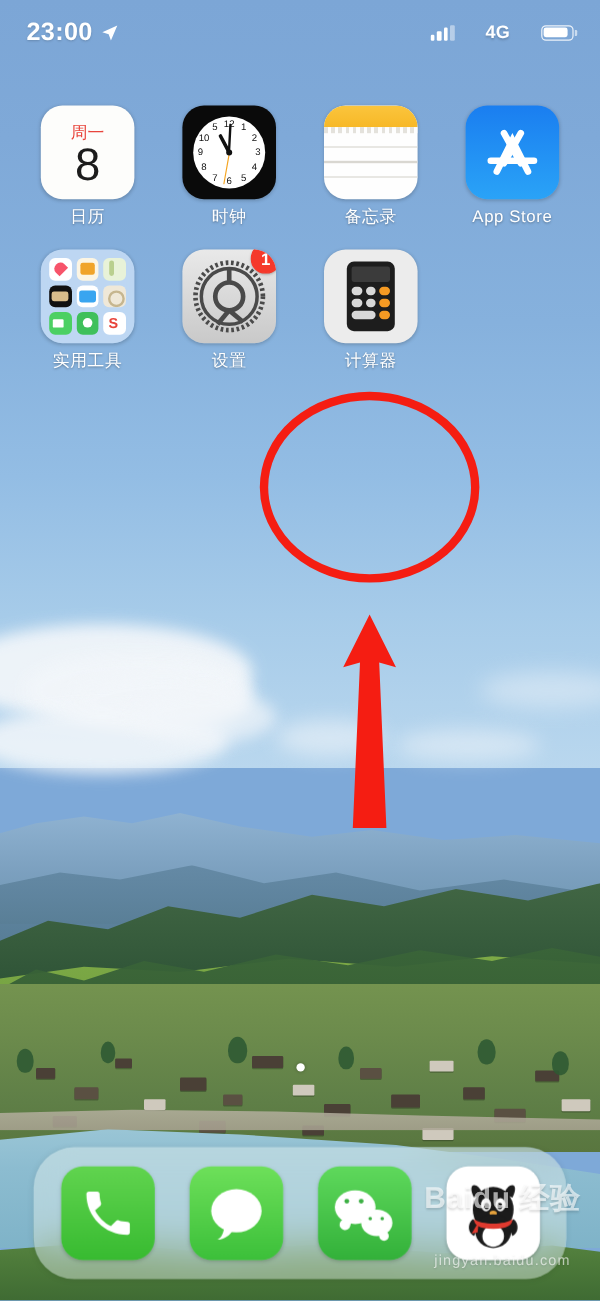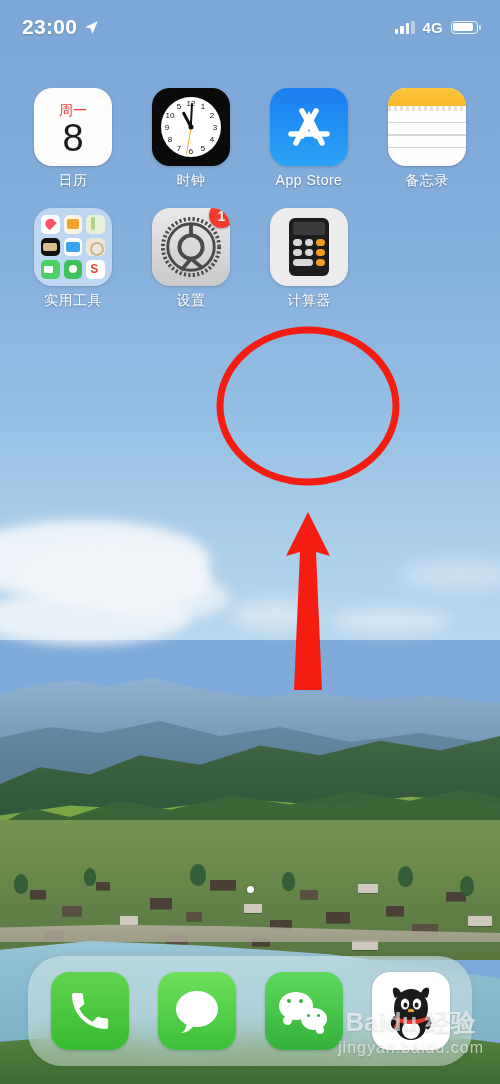--- a/index.html
+++ b/index.html
@@ -85,21 +85,21 @@
   
   .statusbar{
     position:absolute;top:0;left:0;right:0;height:54px;
     display:flex;align-items:center;justify-content:space-between;
     padding:0 22px;box-sizing:border-box;color:#fff;
     text-shadow:0 1px 2px rgba(0,0,0,.18);
   }
   .sb-left{display:flex;align-items:center;gap:7px;}
   .sb-time{font-size:21px;font-weight:bold;letter-spacing:.3px;}
   .loc-arrow{display:block;}
-  .sb-right{display:flex;align-items:center;gap:8px;justify-content:space-between;}
+  .sb-right{display:flex;align-items:center;gap:26px;justify-content:space-between;}
   .bars{display:flex;align-items:flex-end;gap:2px;height:13px;}
   .bars i{display:block;width:3.5px;background:#fff;border-radius:1px;}
   .bars i:nth-child(1){height:5px;}
   .bars i:nth-child(2){height:8px;}
   .bars i:nth-child(3){height:11px;}
   .bars i:nth-child(4){height:13px;opacity:.45;}
   .net{font-size:15px;font-weight:bold;letter-spacing:.2px;}
   .battery{position:relative;width:27px;height:13px;border:1.6px solid rgba(255,255,255,.85);border-radius:4px;box-sizing:border-box;}
   .battery::after{content:"";position:absolute;right:-4px;top:3.5px;width:2px;height:5px;background:rgba(255,255,255,.6);border-radius:0 1px 1px 0;}
   .battery i{position:absolute;left:1.4px;top:1.4px;bottom:1.4px;width:80%;background:#fff;border-radius:2px;display:block;}
@@ -222,21 +222,21 @@
   .pagedots{position:absolute;left:0;right:0;top:886px;display:flex;justify-content:center;gap:9px;}
   .pagedots i{width:7px;height:7px;border-radius:50%;background:#fff;display:block;box-shadow:0 0 3px rgba(0,0,0,.3);}
 
   
   .watermark{
     position:absolute;right:16px;bottom:26px;text-align:center;
     color:rgba(255,255,255,.62);pointer-events:none;line-height:1.25;
     text-shadow:0 1px 2px rgba(0,0,0,.14);
   }
   .wm-main{font-size:25px;font-weight:bold;letter-spacing:.5px;}
-  .wm-sub{font-size:16px;letter-spacing:1px;}
+  .wm-sub{font-size:12px;letter-spacing:1px;margin-top:28px;}
 </style>
 </head>
 <body>
 
 <div id="screen">
 
   <div>
     <div class="wall wp-sky"></div>
     <div class="cloud c1"></div>
     <div class="cloud c2"></div>
@@ -335,42 +335,42 @@
           <span class="hand m"></span>
           <span class="hand s"></span>
           <span class="pivot"></span>
         </div>
       </div>
       <div class="app-label">时钟</div>
     </div>
 
 
     <div class="app">
+      <div class="icon ic-notes">
+        <div class="notes-top"></div>
+        <div class="notes-perf"></div>
+        <div class="notes-line"></div>
+        <div class="notes-line"></div>
+        <div class="notes-line"></div>
+      </div>
+      <div class="app-label">备忘录</div>
+    </div>
+
+    <div class="app">
       <div class="icon ic-appstore">
         <svg width="54" height="50" viewBox="0 0 54 50">
           <g stroke="#ffffff" stroke-width="5.5" stroke-linecap="round" fill="none">
             <path d="M14 41 L27 15 L40 41"></path>
             <path d="M20 9 L34 34"></path>
             <path d="M34 9 L20 34"></path>
             <path d="M9 32 L45 32"></path>
           </g>
         </svg>
       </div>
       <div class="app-label">App Store</div>
-    </div>
-
-    <div class="app">
-      <div class="icon ic-notes">
-        <div class="notes-top"></div>
-        <div class="notes-perf"></div>
-        <div class="notes-line"></div>
-        <div class="notes-line"></div>
-        <div class="notes-line"></div>
-      </div>
-      <div class="app-label">备忘录</div>
     </div>
 
     <div class="app">
       <div class="icon ic-folder">
         <div class="folder-grid">
           <div class="mini" style="background:#fff;">
             <div style="position:absolute;left:4px;top:4px;width:10px;height:9px;background:#f7546a;border-radius:50% 50% 0 0;transform:rotate(-45deg);"></div>
           </div>
           <div class="mini" style="background:#fcf5e3;">
             <div style="position:absolute;left:3px;top:4px;width:12px;height:10px;background:#f0a42a;border-radius:2px;"></div>

